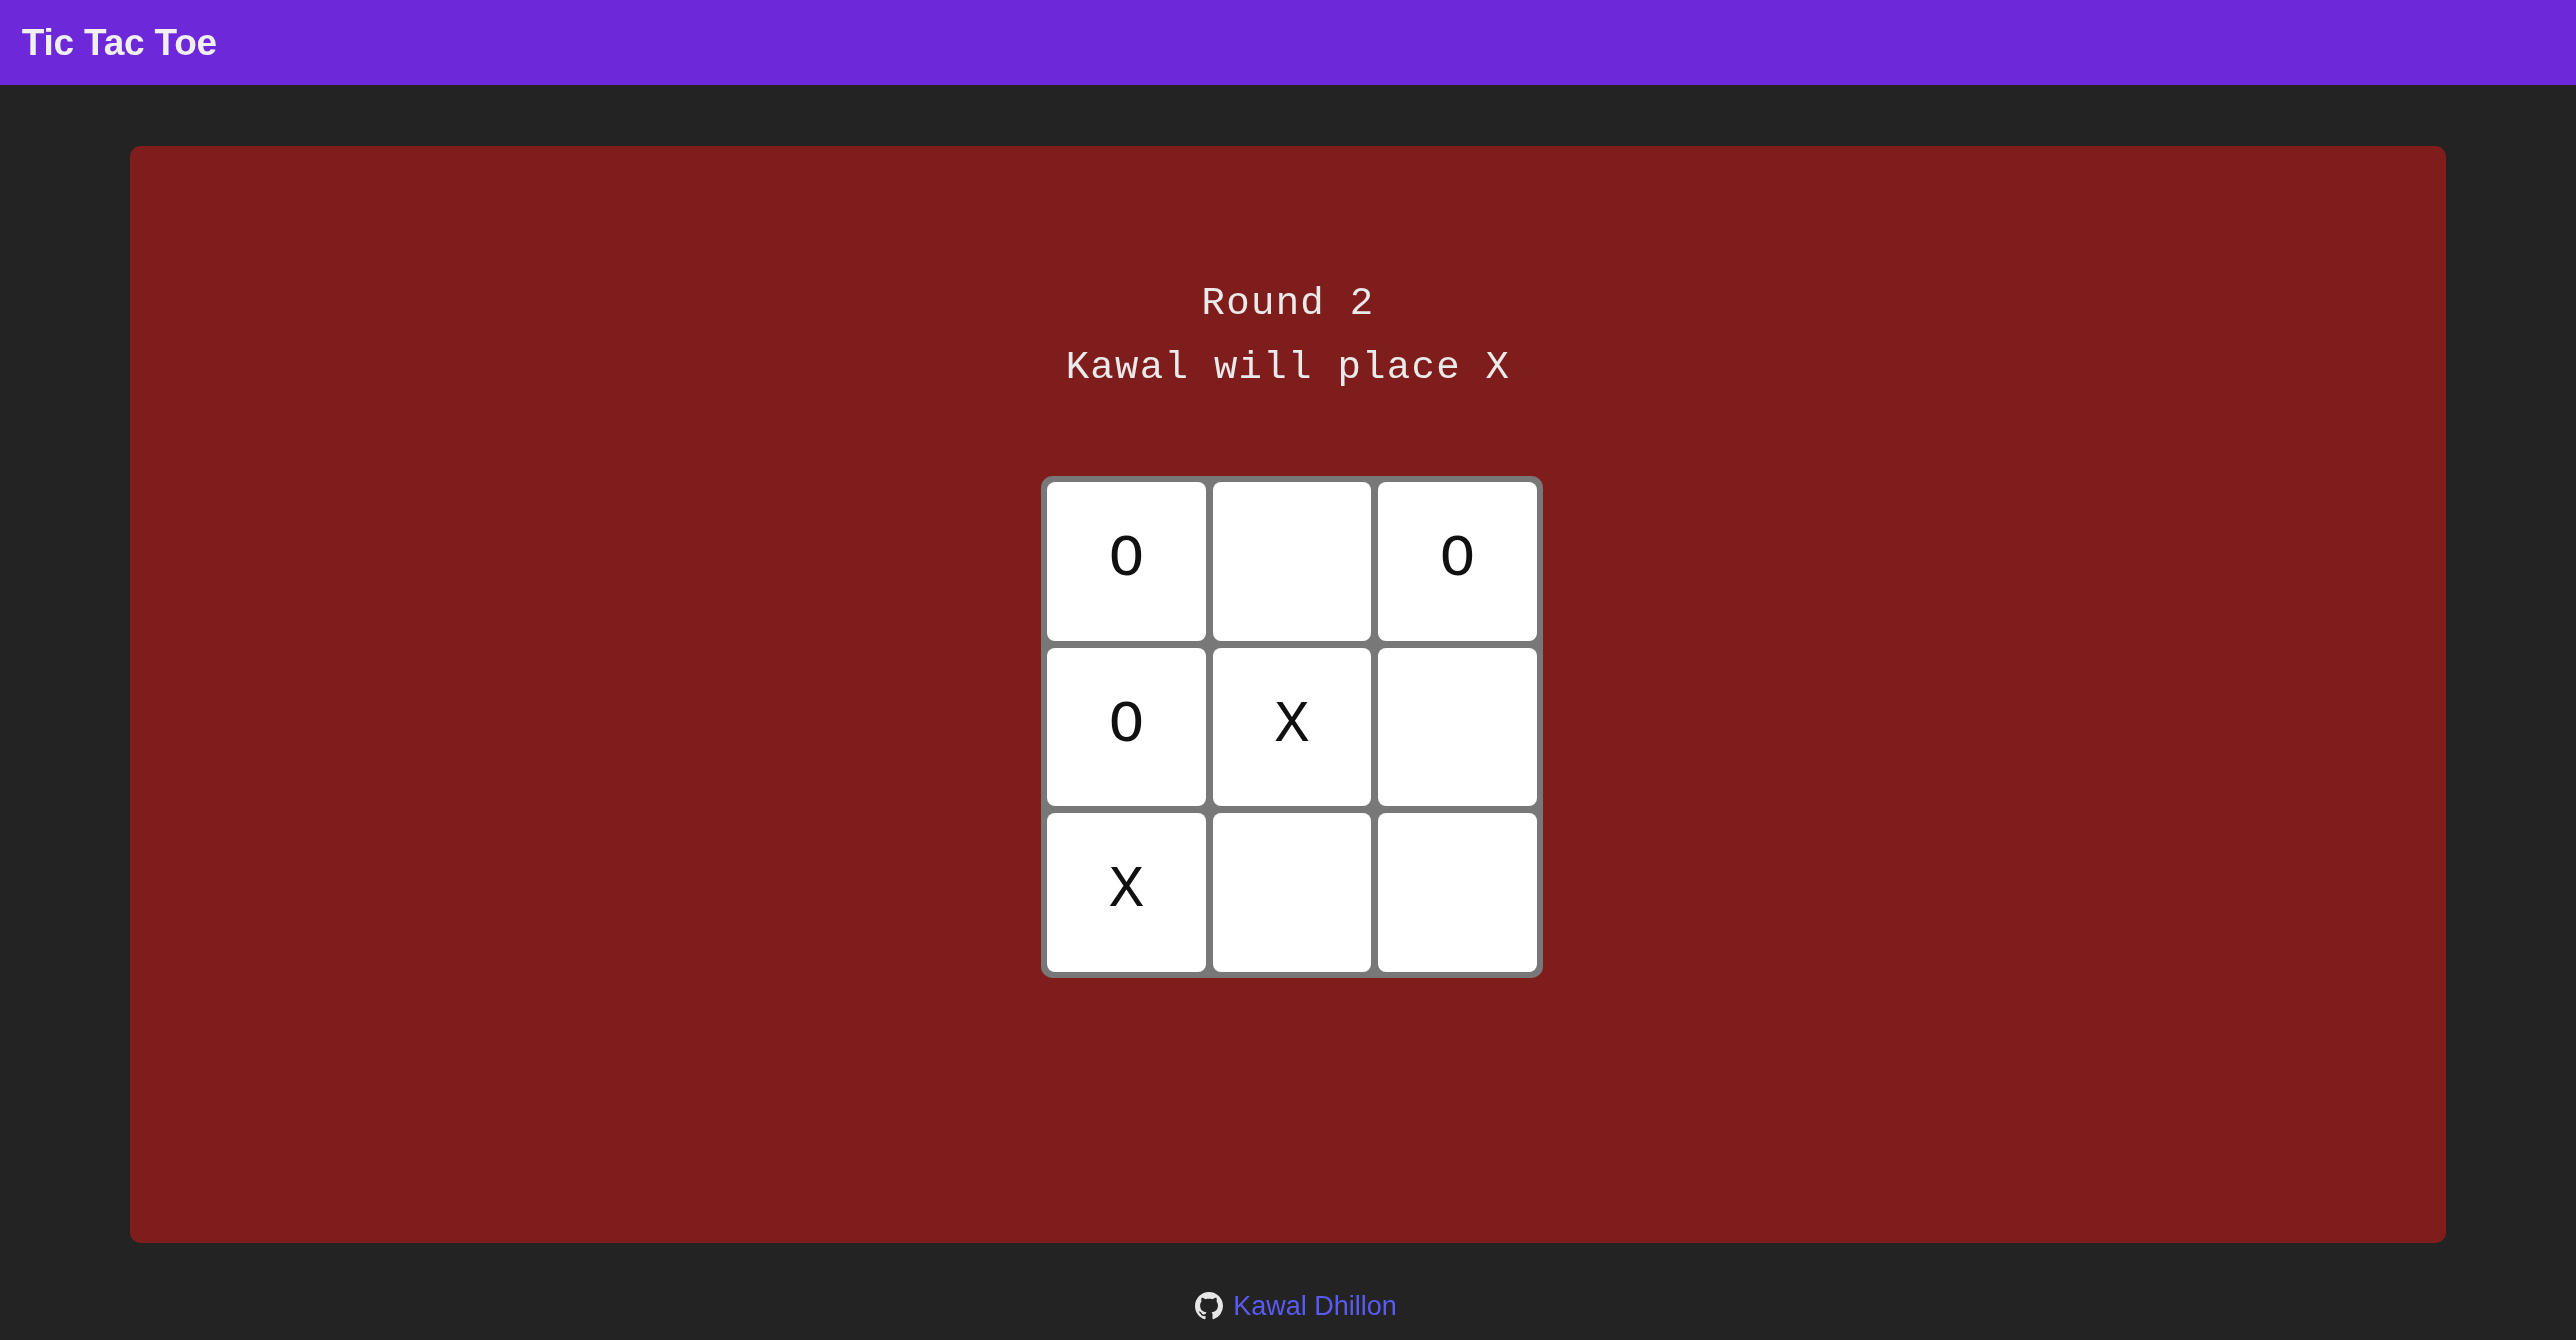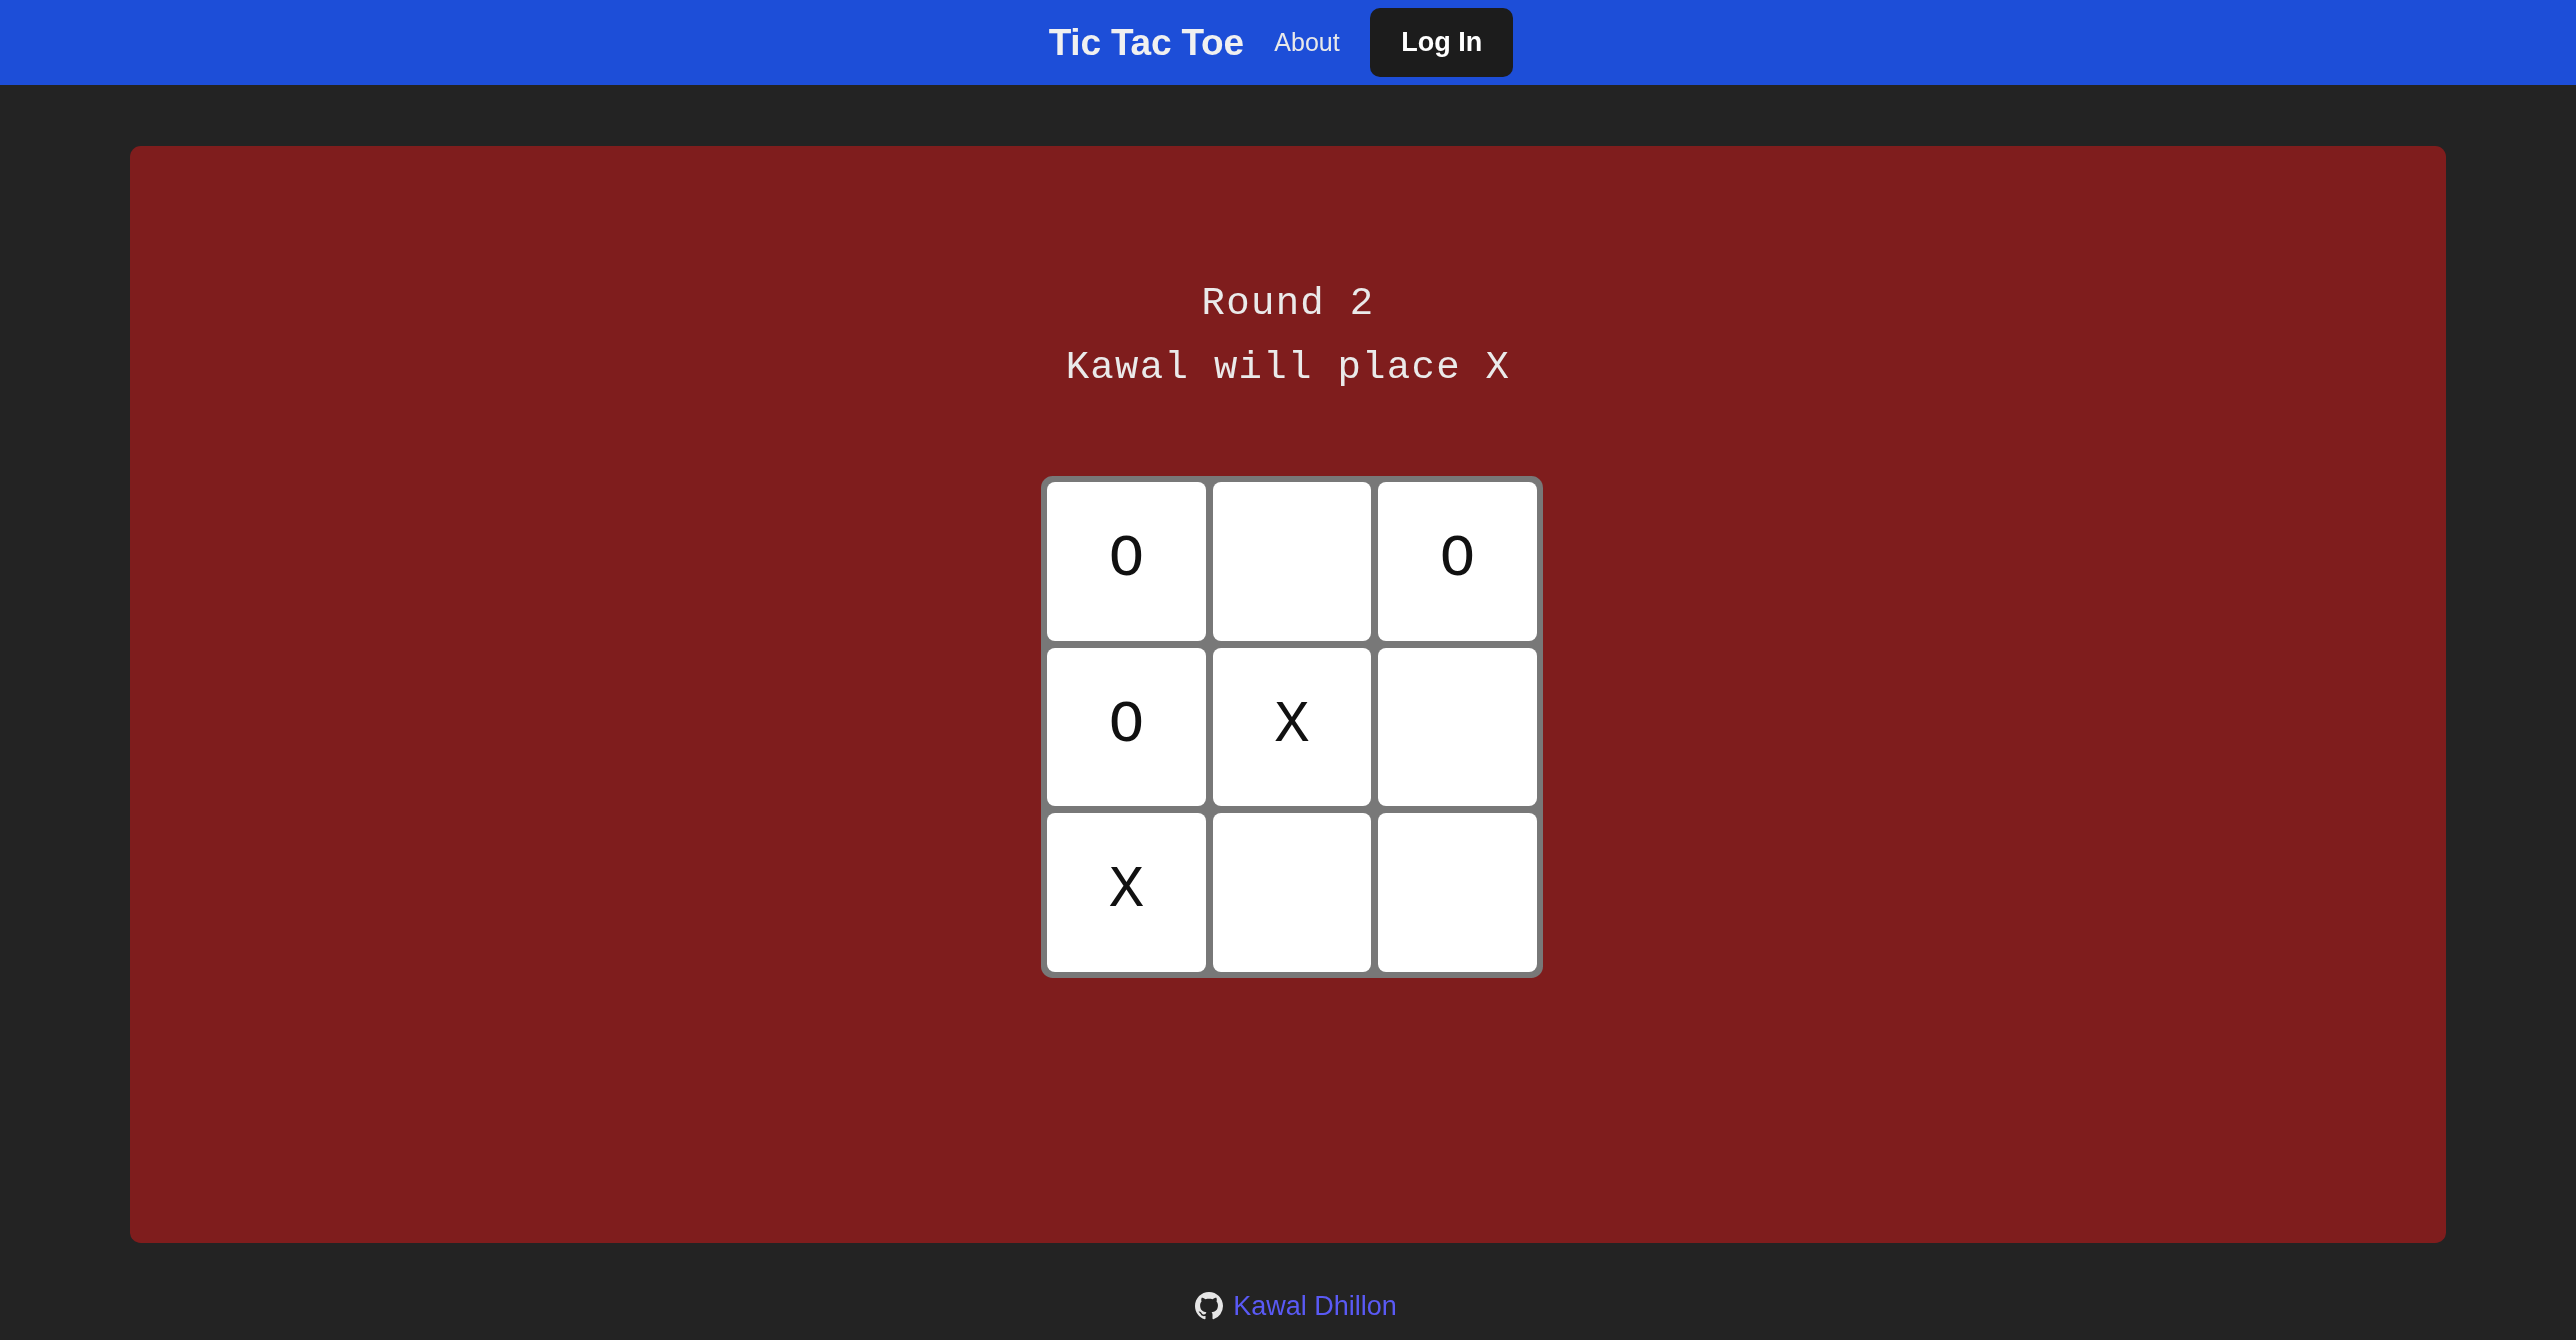--- a/index.html
+++ b/index.html
@@ -17,24 +17,24 @@
     color: #f2f2f2;
     -webkit-font-smoothing: antialiased;
   }
 
   
   .navbar {
     position: absolute;
     top: 0; left: 0;
     width: 2576px;
     height: 85px;
-    background: #1d4ed8;
-    display: flex;
-    align-items: center;
-    justify-content: center;
+    background: #6d28d9;
+    display: flex;
+    align-items: center;
+    justify-content: flex-start;
     padding: 0 36px 0 20px;
   }
 
   .brand {
     font-size: 37px;
     font-weight: bold;
     color: #f0f0f0;
     letter-spacing: -0.2px;
     line-height: 1;
     padding-left: 1.8px;
@@ -179,24 +179,20 @@
     line-height: 1;
     white-space: nowrap;
   }
 </style>
 </head>
 <body>
 
 <div class="navbar">
   <a class="brand" href="#" style="text-decoration:none;">Tic Tac Toe</a>
 
-  <div class="nav-right">
-    <a class="nav-link" href="#">About</a>
-    <button class="login-btn">Log In</button>
-  </div>
 </div>
 
 <div class="panel">
 
   <div class="status">
     <div class="status-line">Round 2</div>
     <div class="status-line">Kawal will place X</div>
   </div>
 
   <div class="board">

